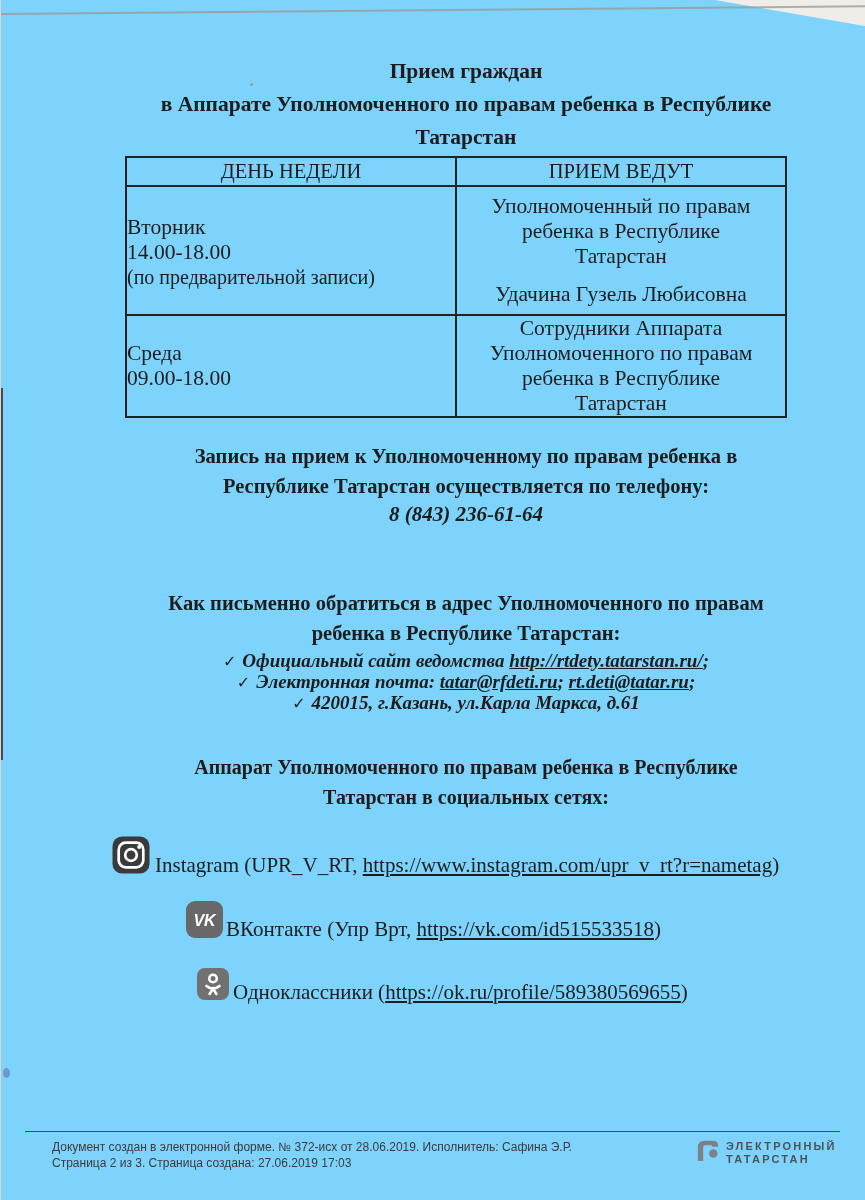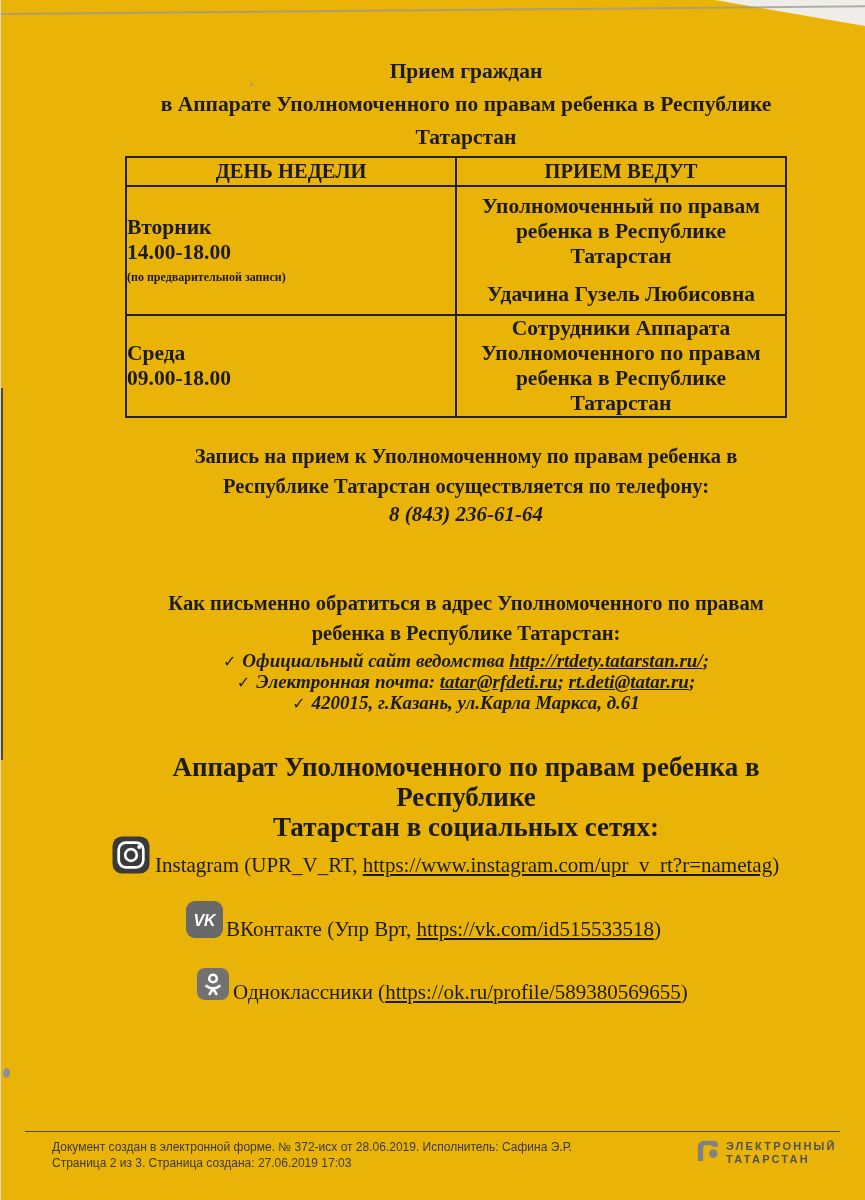--- a/index.html
+++ b/index.html
@@ -1,52 +1,52 @@
 <!DOCTYPE html>
 <html><head>
 <meta charset="utf-8">
 <style>
   html,body{margin:0;padding:0;}
   body{width:865px;height:1200px;background:#e9e7e2;font-family:"Liberation Serif",serif;}
-  .page{position:relative;width:865px;height:1200px;background:#eab308;overflow:hidden;color:#1c1c1c;}
+  .page{position:relative;width:865px;height:1200px;background:#7dd3fc;overflow:hidden;color:#1c1c1c;}
 
   
   .scan-top-edge{position:absolute;top:9px;left:-12px;width:920px;height:2px;background:#9a9791;opacity:.75;transform:rotate(-0.5deg);}
   .scan-corner{position:absolute;top:0;right:0;width:150px;height:26px;background:#efede8;clip-path:polygon(100% 0,0 0,100% 100%);}
   .scan-left-line{position:absolute;top:388px;left:0;width:3px;height:372px;background:#3c3230;opacity:.85;}
   .scan-left-faint{position:absolute;top:0;left:0;width:1px;height:1200px;background:#d8d6d0;}
   .ink-speck{position:absolute;top:1068px;left:3px;width:7px;height:10px;background:#6d83c4;border-radius:50%;opacity:.75;filter:blur(.4px);}
   .dust-dot{position:absolute;top:83px;left:250px;width:3px;height:3px;background:#9d9a94;border-radius:50%;}
 
   
   .doc-title{position:absolute;top:55px;left:96px;width:740px;text-align:center;font-weight:bold;font-size:21.5px;line-height:33px;}
   .center-col{position:absolute;left:106px;width:720px;text-align:center;}
 
   
   .sched-table{position:absolute;top:156px;left:125px;width:662px;border-collapse:collapse;table-layout:fixed;}
-  .sched-table td,.sched-table th{border:2px solid #222;padding:0;vertical-align:middle;font-weight:bold;}
+  .sched-table td,.sched-table th{border:2px solid #222;padding:0;vertical-align:middle;font-weight:normal;}
   .sched-table th{height:27px;font-size:20.5px;}
   .col-day{width:328px;}
   .cell-day{font-size:21.5px;line-height:25px;}
-  .cell-note{font-size:12px;line-height:20px;padding-top:2px;}
+  .cell-note{font-size:20px;line-height:20px;padding-top:2px;}
   .cell-who{text-align:center;font-size:21.5px;line-height:25px;}
   .row1{height:129px;}
   .row2{height:101px;}
   .who-wrap{display:flex;flex-direction:column;justify-content:space-between;height:121px;padding:4px 6px;box-sizing:border-box;}
 
   .phone-block{top:441px;font-weight:bold;font-size:20.5px;line-height:30px;}
   .phone-number{font-style:italic;font-size:21px;line-height:27px;}
 
   .contact-block{top:588px;font-weight:bold;font-size:20.5px;line-height:30px;}
   .check-list{font-size:19px;font-style:italic;line-height:20px;margin-top:3px;}
   .check-list .row{margin-bottom:0;}
   .check{font-style:normal;font-weight:normal;font-family:"DejaVu Sans",sans-serif;font-size:16px;margin-right:6px;}
   .lnk{text-decoration:underline;}
 
-  .social-block{top:752px;font-weight:bold;font-size:27px;line-height:30px;}
+  .social-block{top:752px;font-weight:bold;font-size:20px;line-height:30px;}
 
   .social-row{position:absolute;display:flex;align-items:center;font-size:21px;}
   .social-row .txt{white-space:nowrap;}
   .sr-ig{top:836px;left:112px;}
   .sr-ig .txt{margin-top:15px;margin-left:5px;}
   .sr-vk{top:901px;left:186px;}
   .sr-vk .txt{margin-top:14px;margin-left:3px;}
   .sr-ok{top:968px;left:197px;}
   .sr-ok .txt{margin-top:10px;margin-left:4px;}
 

